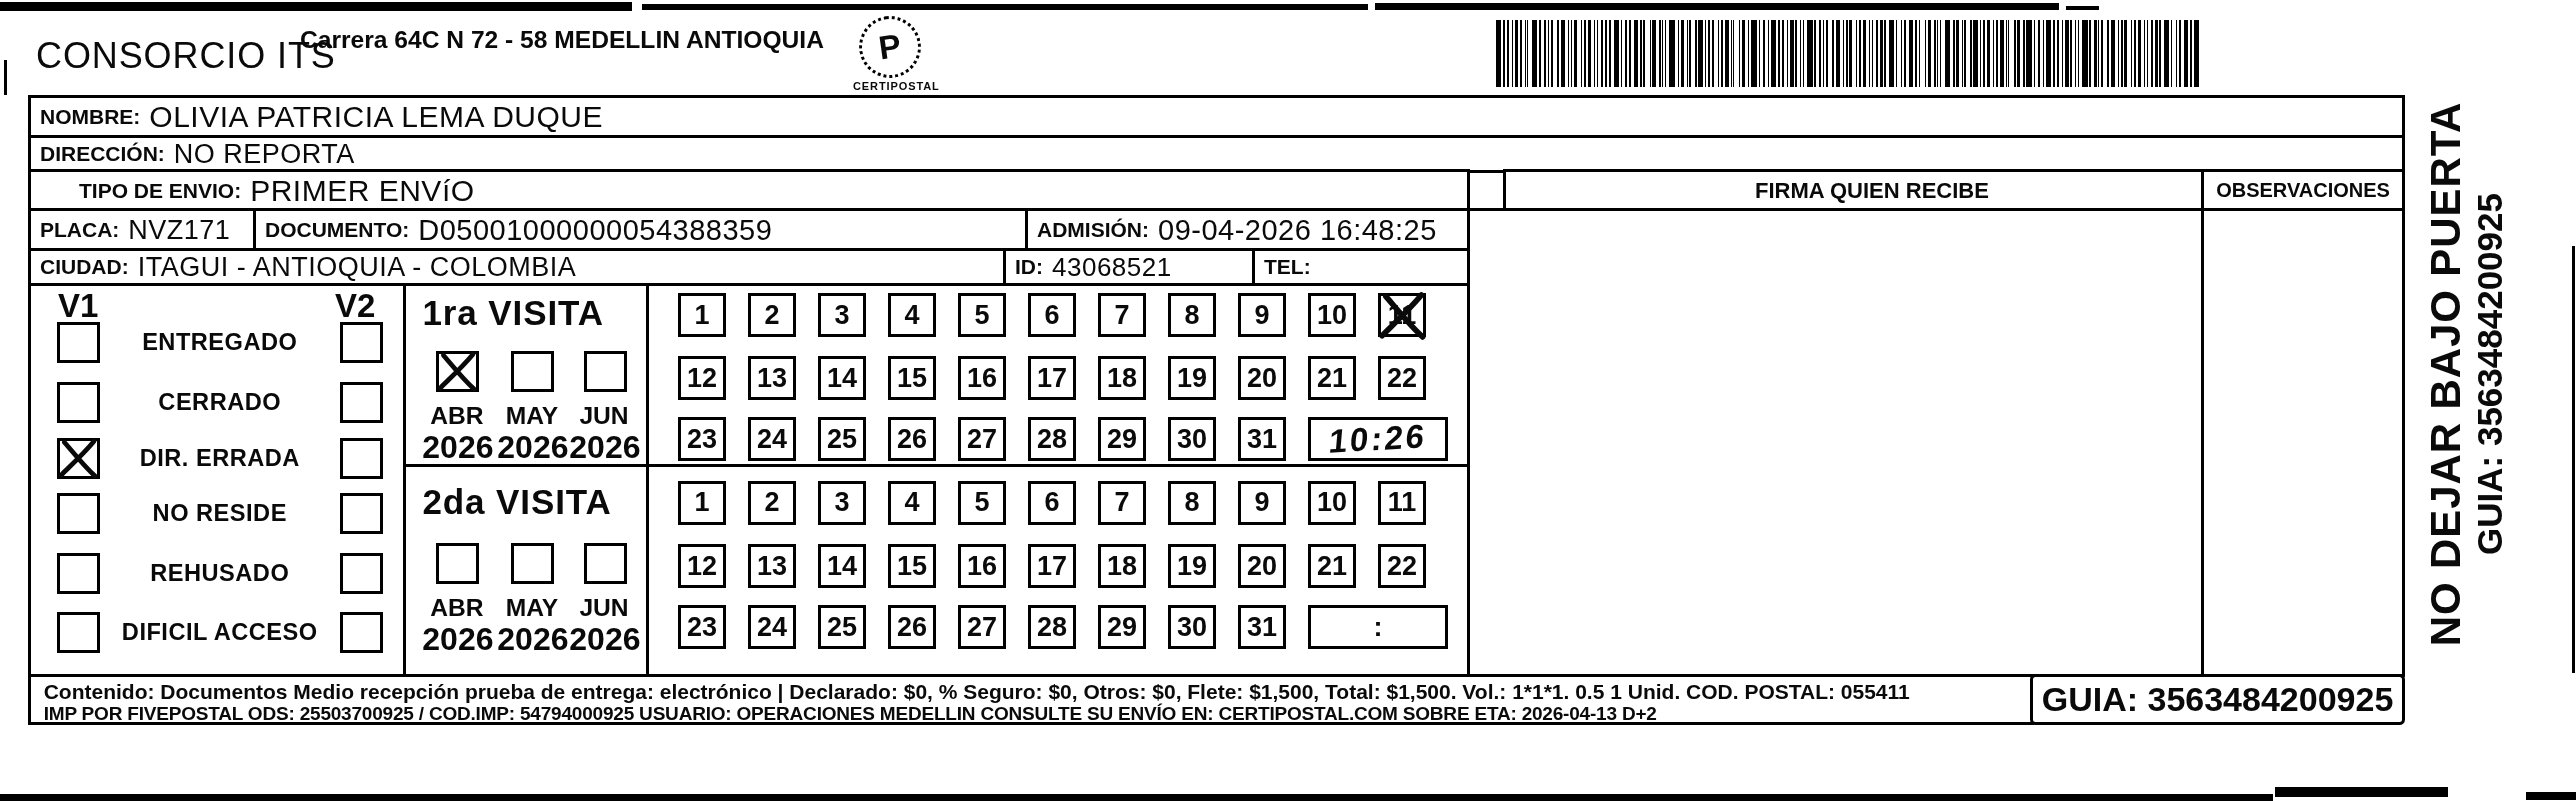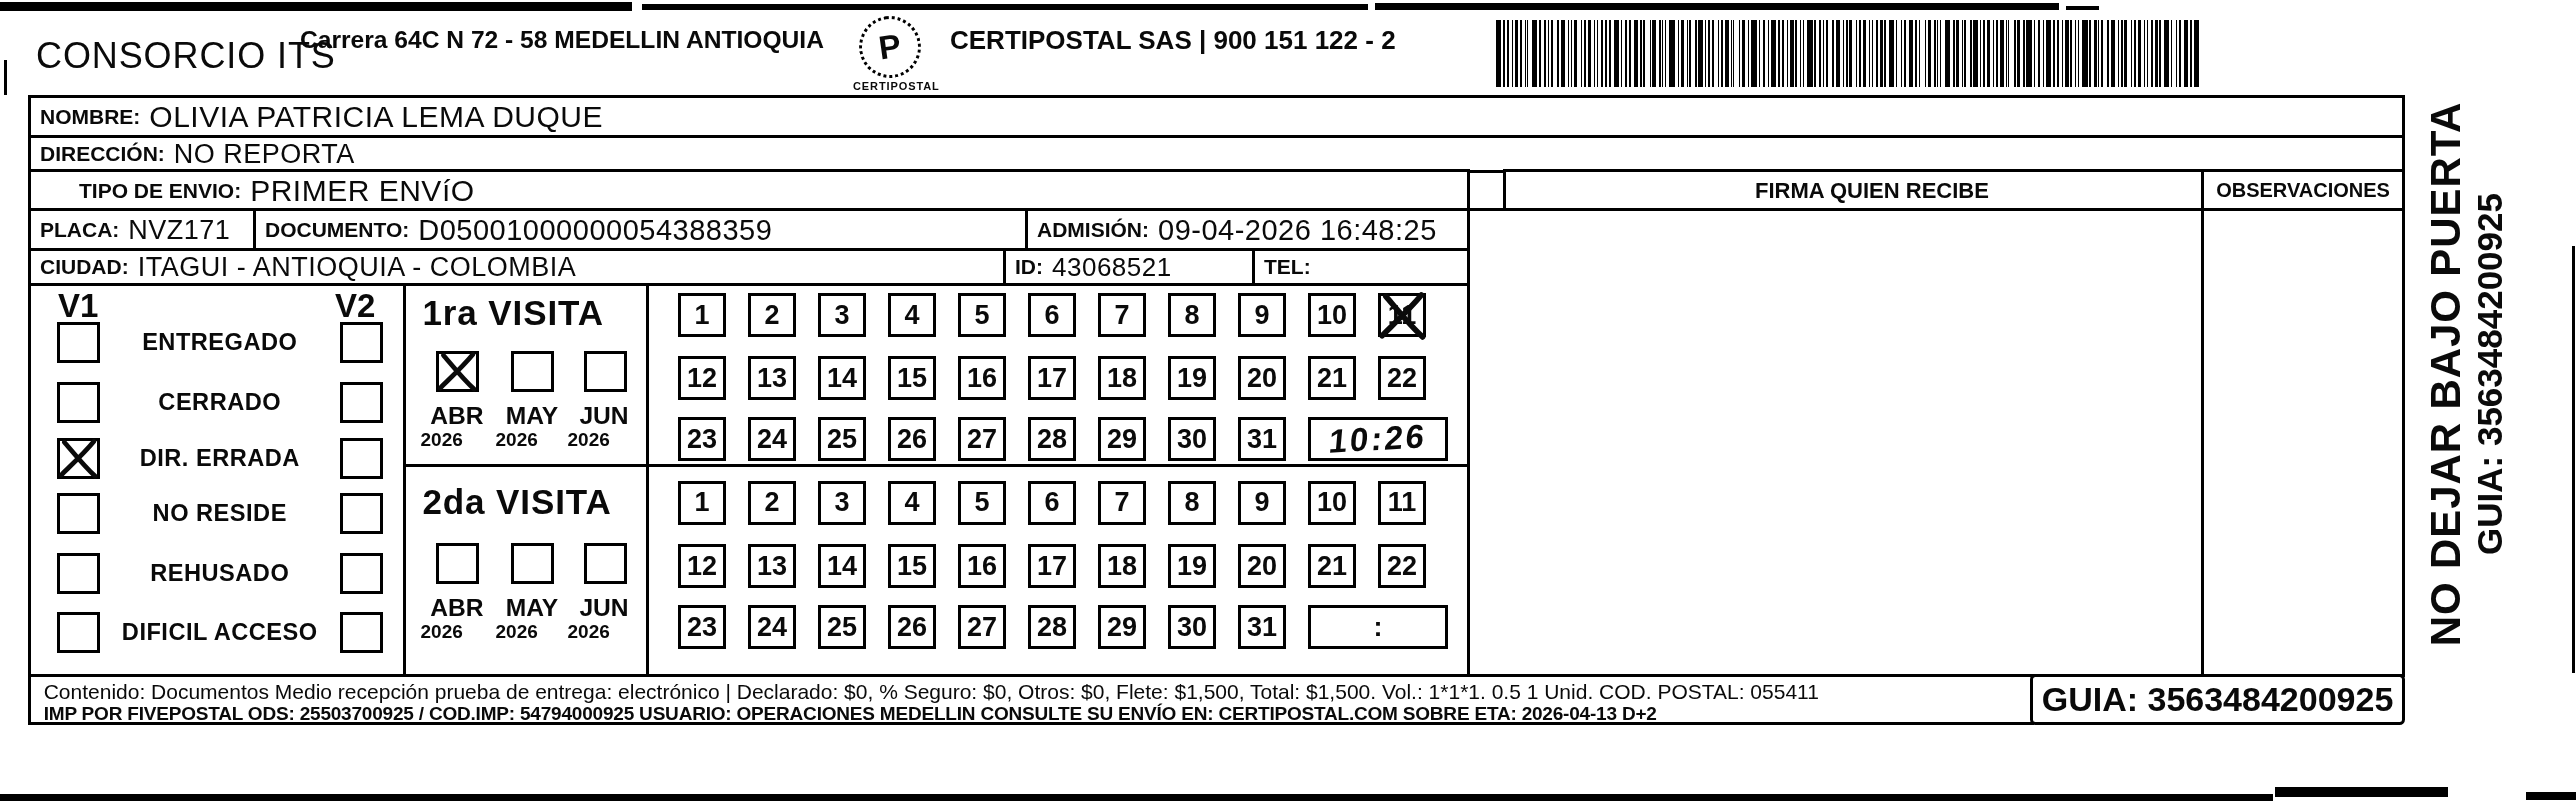--- a/index.html
+++ b/index.html
@@ -31,29 +31,29 @@
   .vhdr{position:absolute;top:0.9px;font-size:33px;font-weight:700;}
   .status-row{position:absolute;left:25.5px;right:20px;height:42px;display:flex;align-items:center;}
   .status-label{flex:1;text-align:center;font-size:23.6px;font-weight:700;letter-spacing:0.5px;}
   .cbox{width:43px;height:41px;border:3.6px solid #000;box-sizing:border-box;position:relative;background:#fff;}
   .cbox .x-svg{position:absolute;inset:-3.6px;width:calc(100% + 7.3px);height:calc(100% + 7.3px);}
   
   .visit-title{position:absolute;left:16.4px;font-size:35px;font-weight:700;letter-spacing:0.9px;}
   .months{position:absolute;left:14.5px;width:227px;height:114px;}
   .month-box{position:absolute;top:0;}
   .month-label{position:absolute;top:51px;width:73px;text-align:center;font-size:24.6px;font-weight:700;}
-  .year-label{position:absolute;top:78px;width:73px;text-align:left;font-size:19px;font-weight:700;}
+  .year-label{position:absolute;top:78px;width:73px;text-align:right;font-size:32px;font-weight:700;}
   .day-row{position:absolute;left:29px;display:flex;gap:22px;height:44px;}
   .daybox{width:48px;height:44px;border:3.6px solid #000;box-sizing:border-box;position:relative;
     display:flex;align-items:center;justify-content:center;font-size:27px;font-weight:700;background:#fff;}
   .timebox{width:140px;font-size:27px;}
   .daybox .x-svg{position:absolute;inset:-6.4px;width:calc(100% + 12.7px);height:calc(100% + 12.7px);}
   .hand{font-size:33px;font-weight:600;letter-spacing:2.7px;transform:rotate(-3deg) skewX(-8deg);display:inline-block;}
   
-  .foot-line1{position:absolute;left:12.7px;top:2.7px;font-size:21px;font-weight:400;white-space:nowrap;}
+  .foot-line1{position:absolute;left:12.7px;top:2.7px;font-size:21px;font-weight:700;white-space:nowrap;}
   .foot-line2{position:absolute;left:12.7px;top:25.5px;font-size:19px;font-weight:700;white-space:nowrap;letter-spacing:-0.2px;}
   .guia-cell{display:flex;align-items:center;justify-content:center;font-size:34px;font-weight:600;
     border-radius:5.5px;}
   
   .vertical-note{position:absolute;left:2411px;top:647px;width:546px;height:109px;
     transform:rotate(-90deg);transform-origin:0 0;display:flex;flex-direction:column;
     align-items:center;justify-content:center;}
   .vnote-warning{font-size:42px;font-weight:700;letter-spacing:0.9px;white-space:nowrap;}
   .vnote-guia{font-size:35px;font-weight:600;white-space:nowrap;}
 </style>
@@ -75,21 +75,20 @@
   <div>Carrera 64C N 72 - 58 MEDELLIN ANTIOQUIA</div>
 </div>
 <div class="abs" style="left:853px;top:16.4px;width:73px;text-align:center;">
   <div class="logo-circle" style="margin:0 auto;">
       <span>P</span>
     </div>
   <div class="logo-word">CERTIPOSTAL</div>
   <div class="logo-dots">··· ···· ····</div>
 </div>
 <div class="abs" style="left:950px;top:24.6px;">
-  <div class="carrier-line1">CERTIPOSTAL SAS | 900 151 122 - 2</div>
 </div>
 <div id="barcode" class="abs" style="left:1496px;top:20px;width:738px;height:67px;">
     <div class="bar" style="width: 4.5px; margin-right: 2.7px;"></div>
     <div class="bar" style="width: 1.8px; margin-right: 1.8px;"></div>
     <div class="bar" style="width: 1.8px; margin-right: 3.6px;"></div>
     <div class="bar" style="width: 0.9px; margin-right: 1.8px;"></div>
     <div class="bar" style="width: 3.6px; margin-right: 1.8px;"></div>
     <div class="bar" style="width: 1.8px; margin-right: 2.7px;"></div>
     <div class="bar" style="width: 0.9px; margin-right: 1.8px;"></div>
     <div class="bar" style="width: 0.9px; margin-right: 3.6px;"></div>

